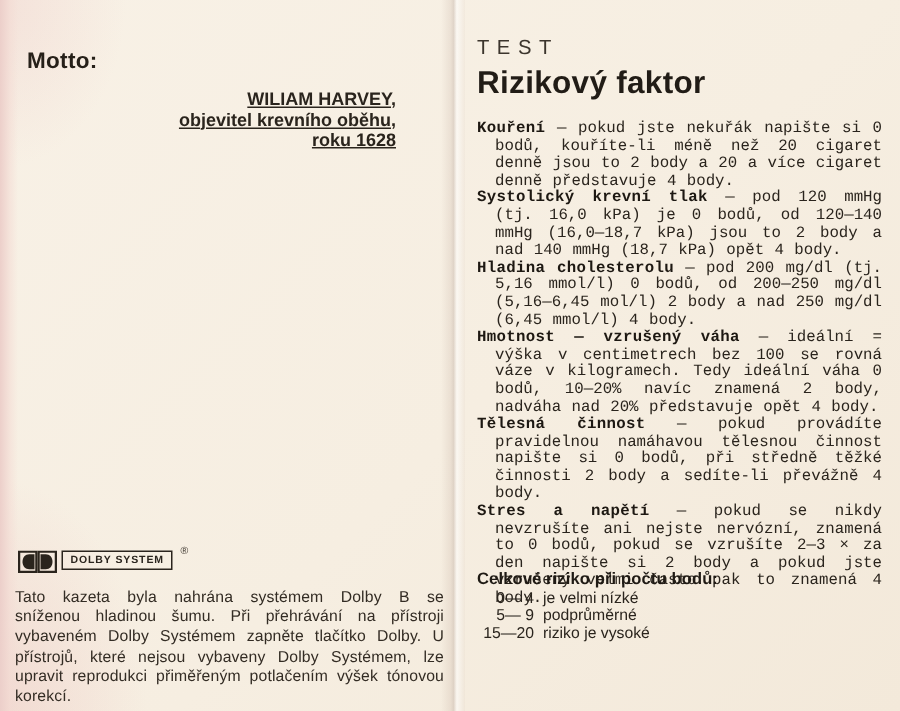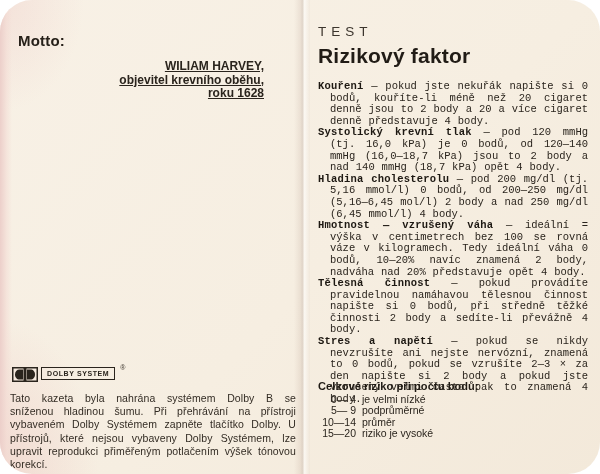--- a/index.html
+++ b/index.html
@@ -6,21 +6,20 @@
   .page{
     position:relative;
     width:600px;height:474px;
     overflow:hidden;
     color:#262019;
     font-family:"Liberation Sans",sans-serif;
     background:
       radial-gradient(ellipse 140px 220px at 0% 100%, rgba(234,186,184,0.40), rgba(234,186,184,0) 70%),
       radial-gradient(ellipse 120px 160px at 0% 0%, rgba(236,196,194,0.35), rgba(236,196,194,0) 70%),
       linear-gradient(135deg,#f8f1e6 0%,#f6eee1 55%,#f3e9da 100%);
-    border-radius: 32px;
   }
   .edge-left{
     position:absolute;left:0;top:0;bottom:0;width:12px;
     background:linear-gradient(90deg,#eccfca 0%,rgba(243,218,211,0.55) 55%,rgba(243,218,211,0) 100%);
   }
   .fold{
     position:absolute;left:294px;top:0;bottom:0;width:16px;
     background:linear-gradient(90deg,
       rgba(150,115,100,0) 0%,
       rgba(150,115,100,0.12) 40%,
@@ -129,24 +128,20 @@
     <div class="score-table">
         <div class="score-row">
           <span class="range">0— 4</span>
           <span class="slabel">je velmi nízké</span>
         </div>
         <div class="score-row">
           <span class="range">5— 9</span>
           <span class="slabel">podprůměrné</span>
         </div>
         <div class="score-row">
-          <span class="range">10—14</span>
-          <span class="slabel">průměr</span>
-        </div>
-        <div class="score-row">
           <span class="range">15—20</span>
           <span class="slabel">riziko je vysoké</span>
         </div>
       </div>
   </div>
 
   <div class="fold"></div>
 </div>
 
 </body></html>

